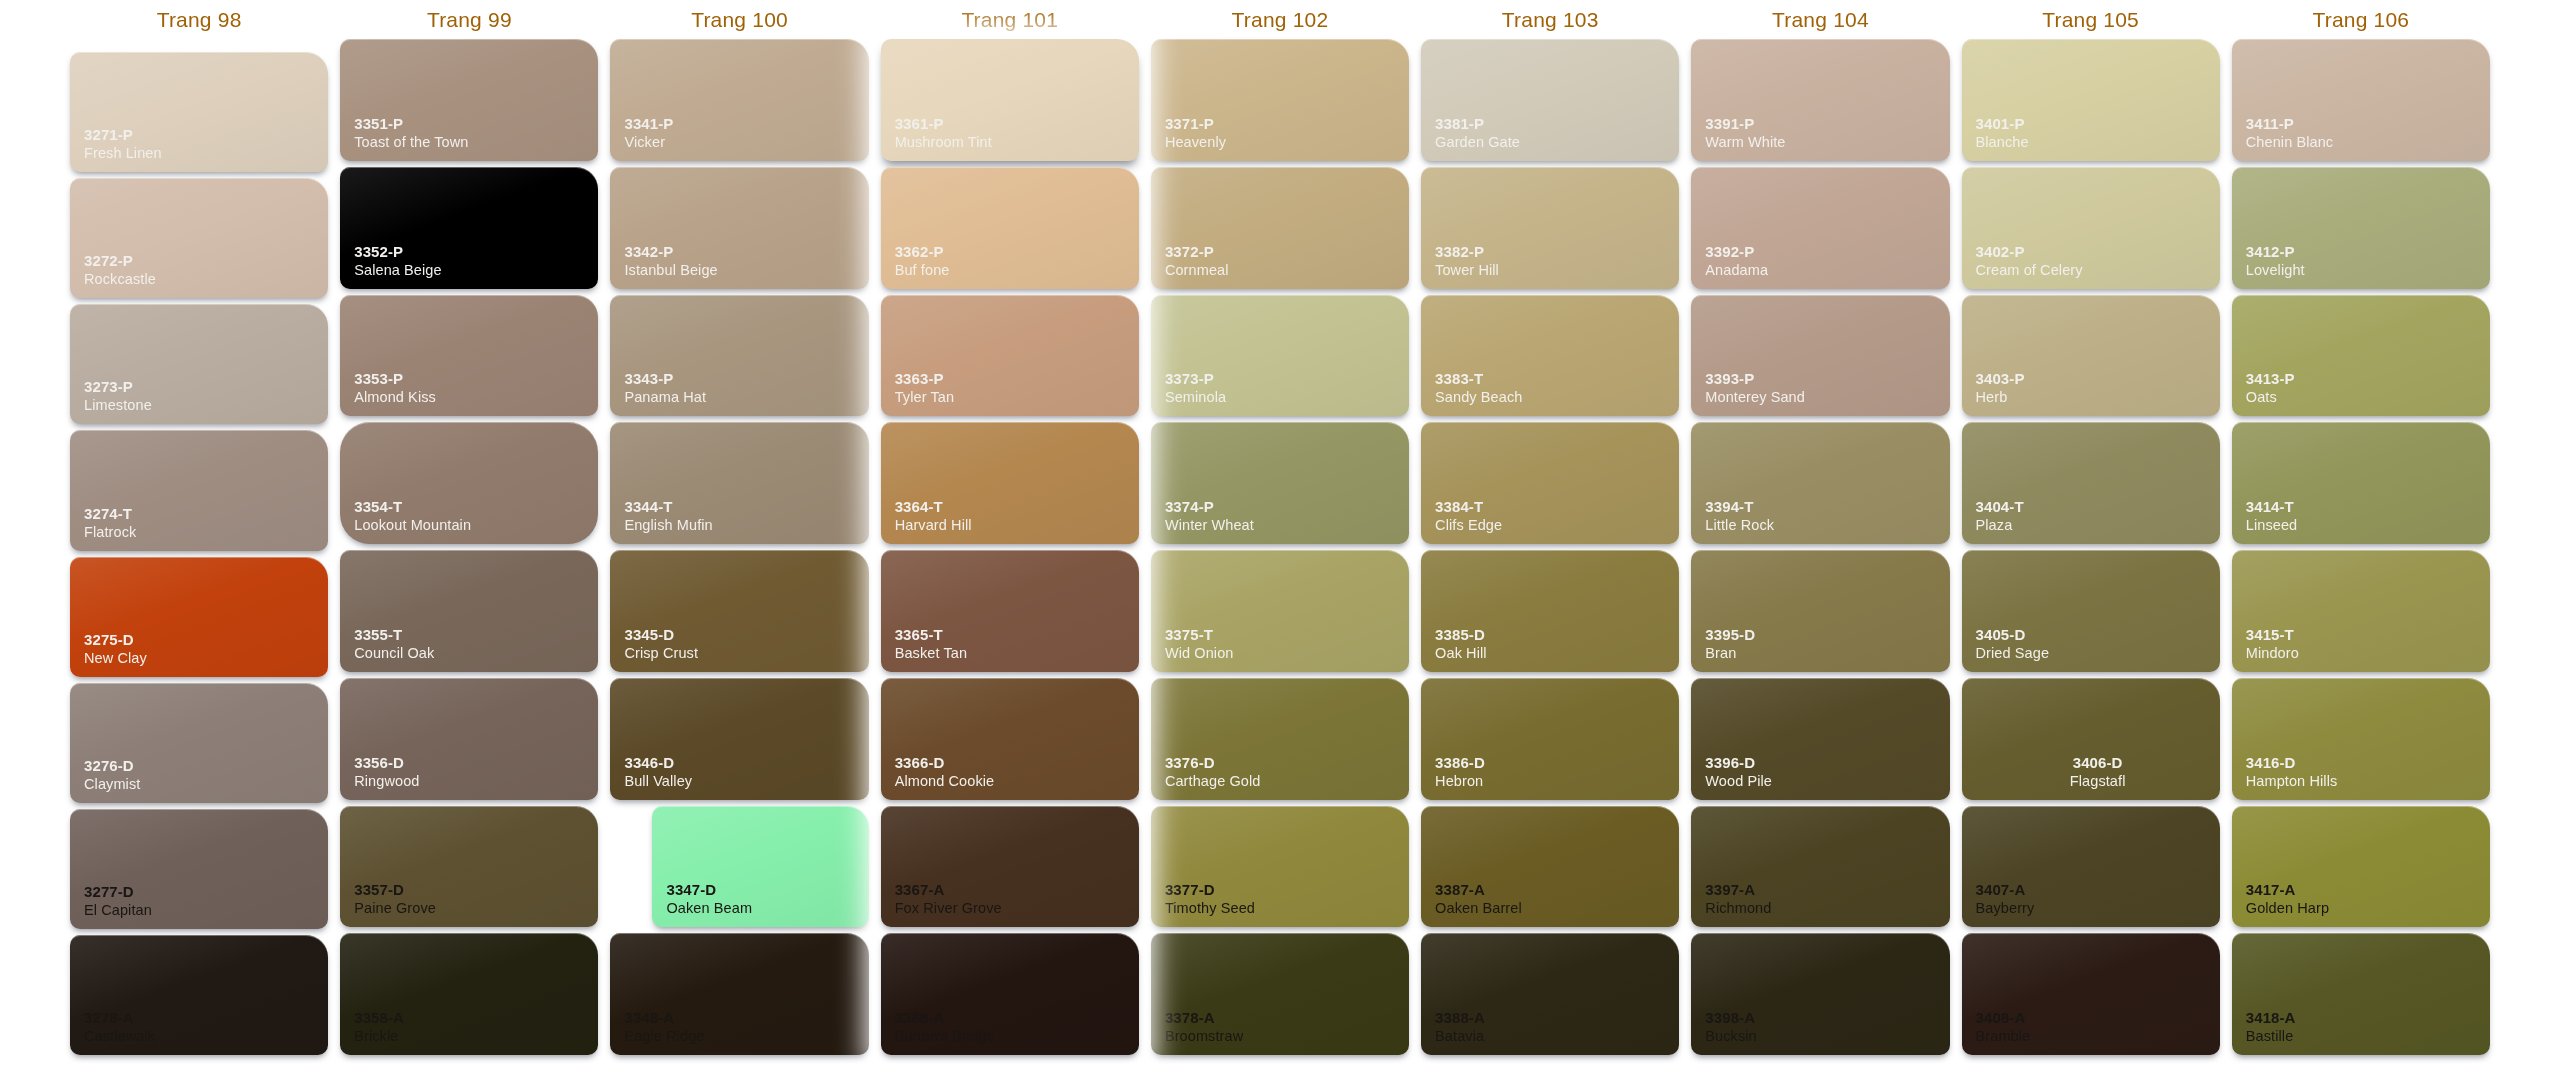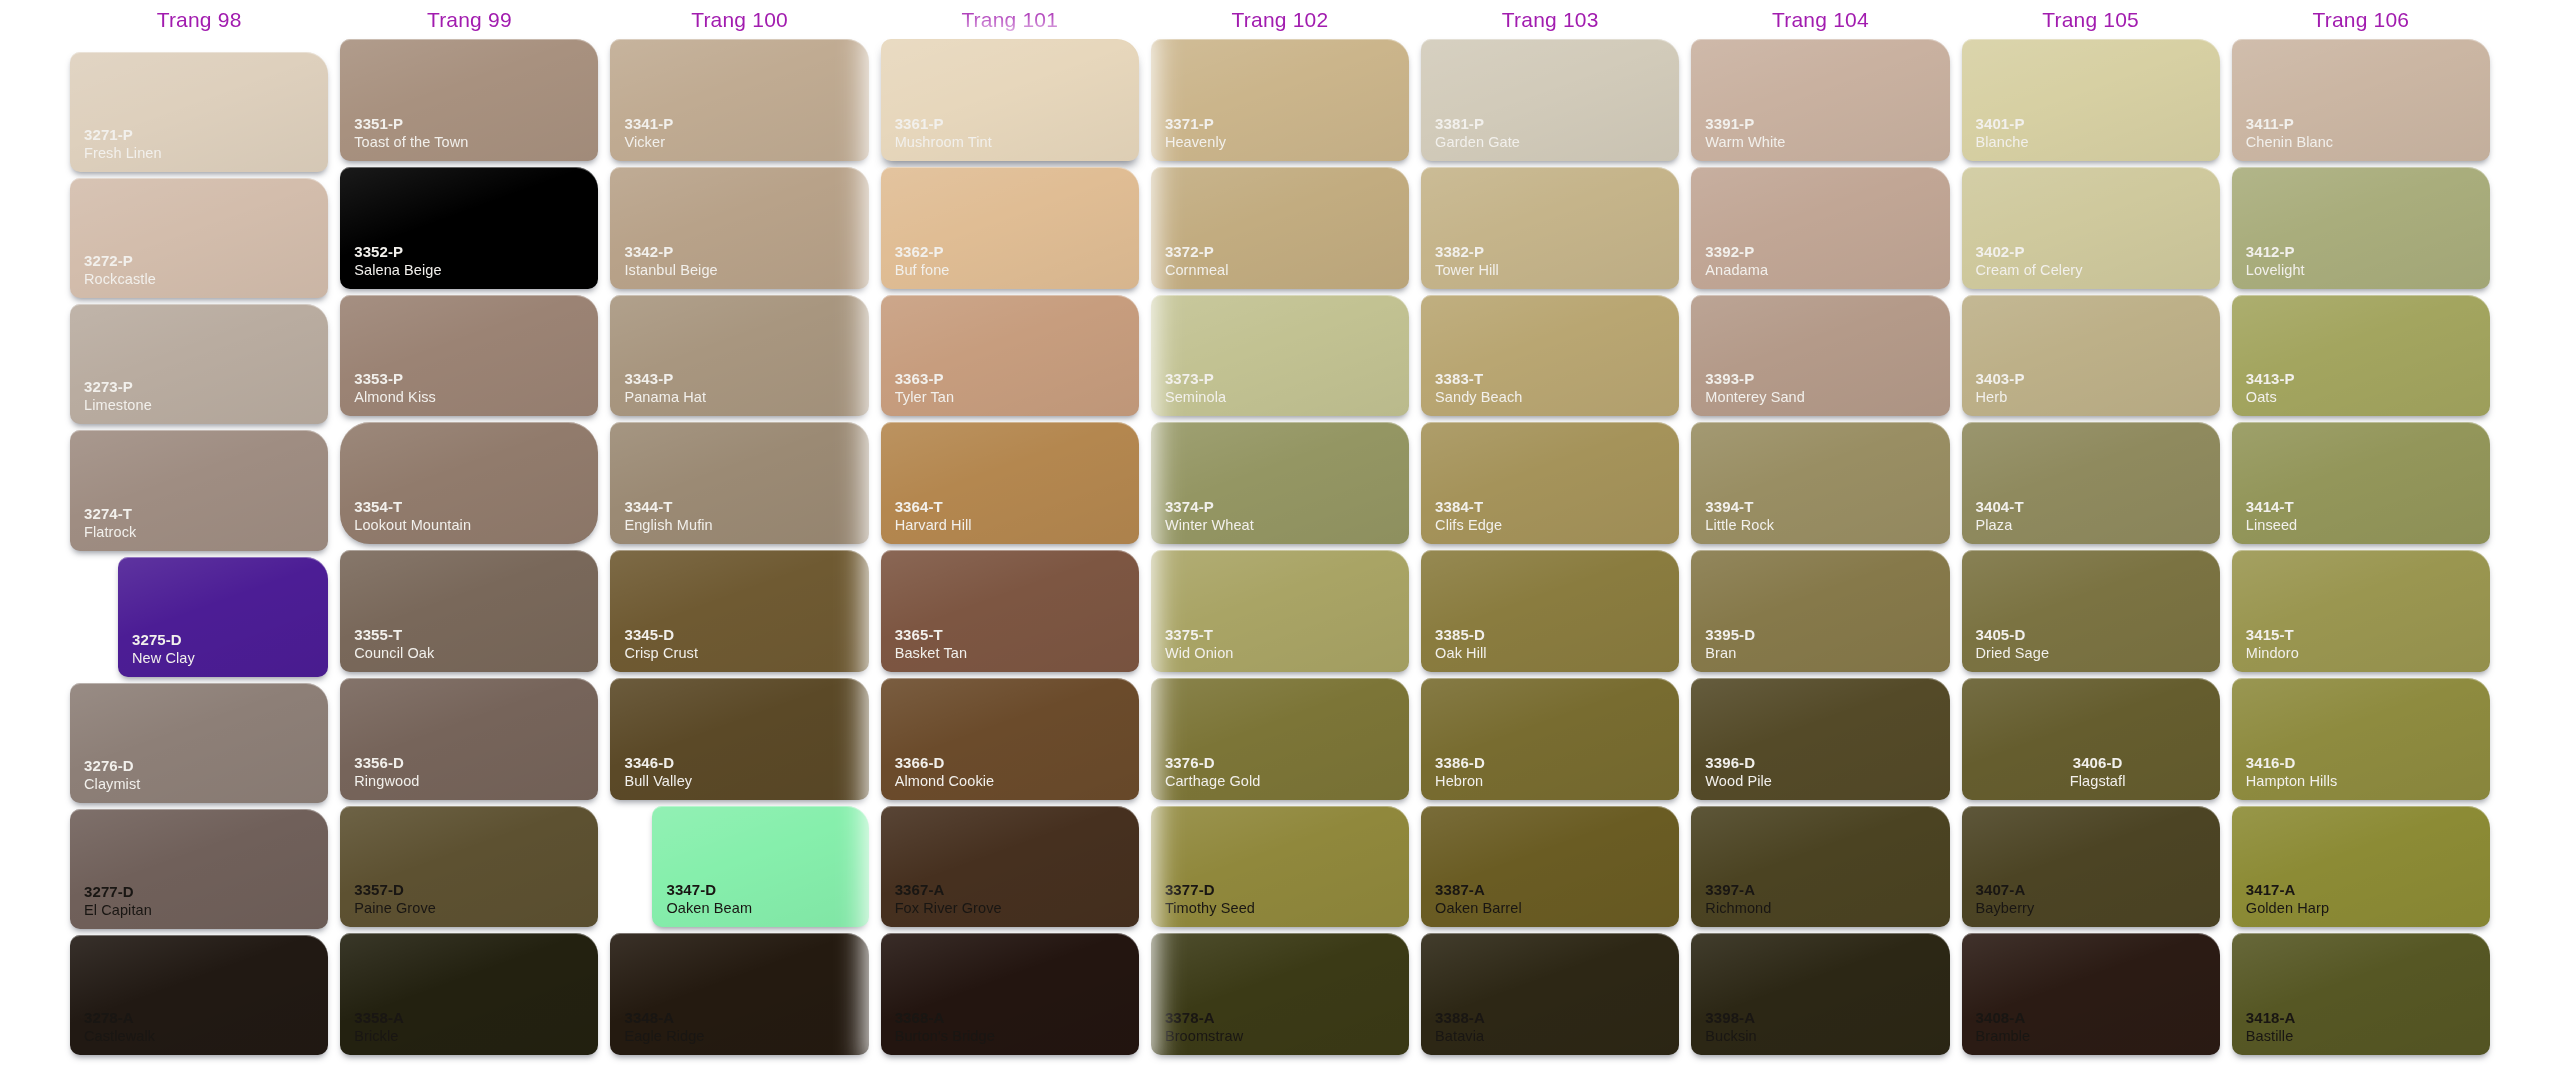--- a/index.html
+++ b/index.html
@@ -17,21 +17,21 @@
   }
   .header-row{
     display:flex;
     height:36px;
     padding:6px 64px 0 64px;
     box-sizing:border-box;
   }
   .col-head{
     flex:1 1 0;
     text-align:center;
-    color:#a21caf;
+    color:#a16207;
     font-size:21px;
     font-weight:400;
     line-height:28px;
     letter-spacing:.2px;
   }
   .grid{
     display:flex;
     padding:0 64px 18px 64px;
     box-sizing:border-box;
     height:1040px;
@@ -119,21 +119,21 @@
           <div class="cname">Rockcastle</div>
         </div>
         <div class="swatch dark" style="background: rgb(185, 172, 160);">
           <div class="code">3273-P</div>
           <div class="cname">Limestone</div>
         </div>
         <div class="swatch dark" style="background: rgb(159, 141, 130);">
           <div class="code">3274-T</div>
           <div class="cname">Flatrock</div>
         </div>
-        <div class="swatch dark" style="background: #4c1d95; margin-left: 48px;">
+        <div class="swatch dark" style="background: #c2410c;">
           <div class="code">3275-D</div>
           <div class="cname">New Clay</div>
         </div>
         <div class="swatch dark" style="background: rgb(141, 127, 119);">
           <div class="code">3276-D</div>
           <div class="cname">Claymist</div>
         </div>
         <div class="swatch light" style="background: rgb(112, 96, 90);">
           <div class="code">3277-D</div>
           <div class="cname">El Capitan</div>

